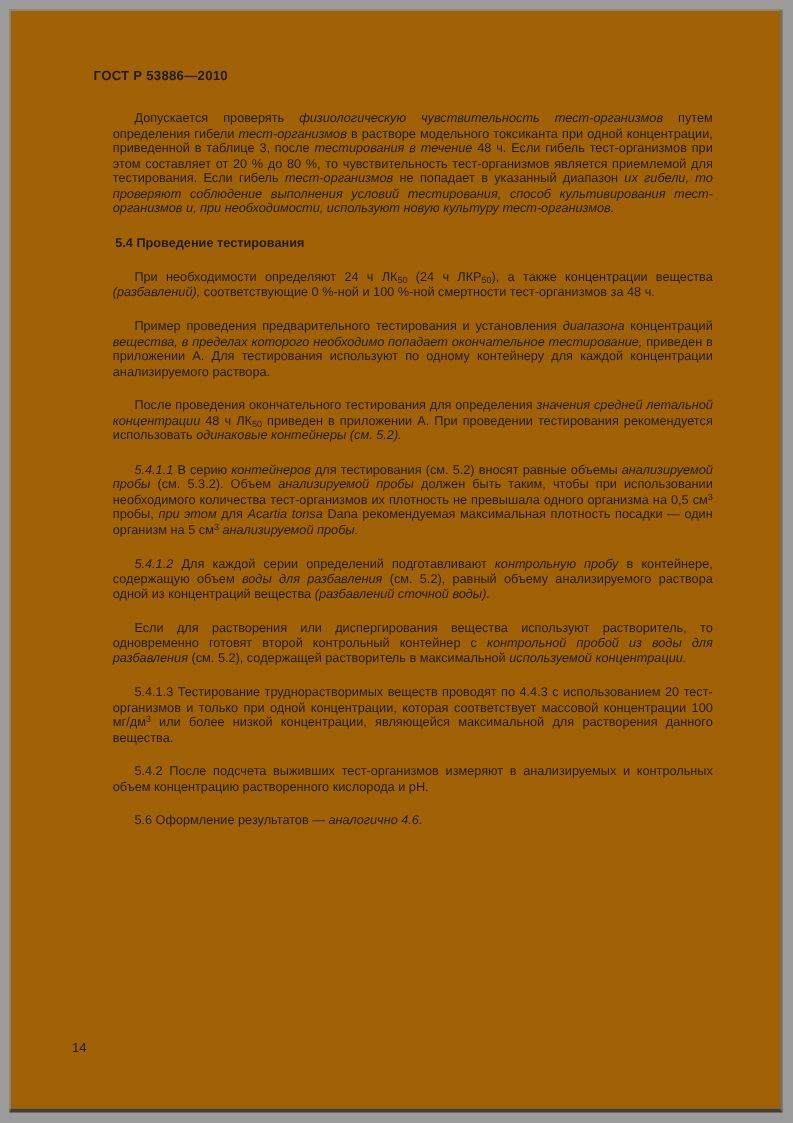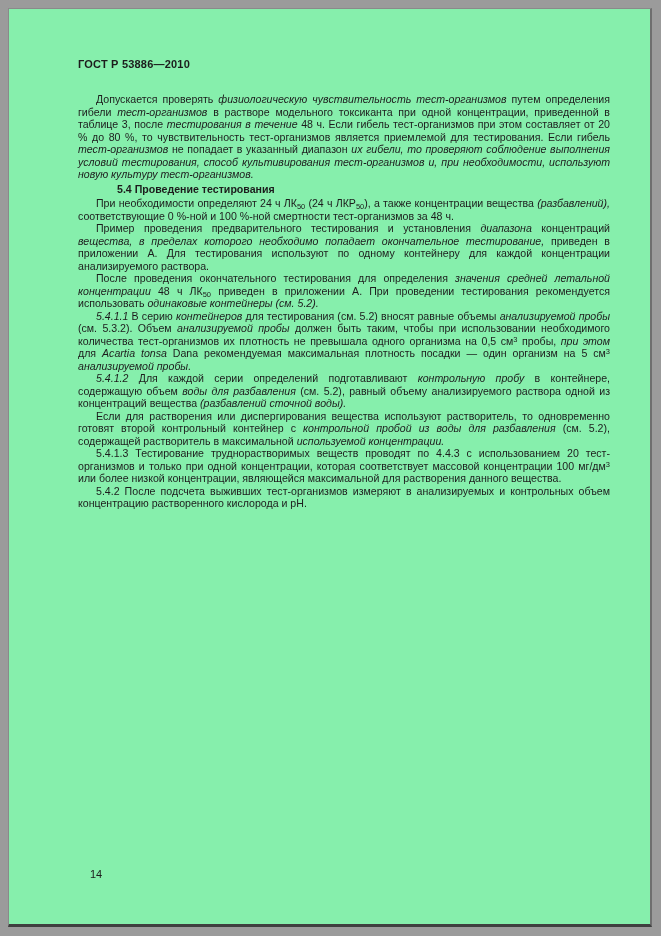--- a/index.html
+++ b/index.html
@@ -11,59 +11,59 @@
     overflow: hidden;
     font-family: "Liberation Sans", sans-serif;
   }
   .page {
     position: absolute;
     left: 8px;
     top: 8px;
     width: 644px;
     height: 919px;
     box-sizing: border-box;
-    background: #86efac;
+    background: #a16207;
     border: 1px solid #8a8a8a;
     border-right: 2px solid #6e6e6e;
     border-bottom: 3px solid #3f3f3f;
     padding: 49px 40px 0 69px;
   }
   .doc-header {
     font-size: 11px;
     font-weight: bold;
     color: #1c1c1c;
     letter-spacing: 0.2px;
   }
   .body-text {
     margin-top: 23px;
   }
   p.para {
-    margin: 0;
+    margin: 16px;
     font-size: 10.6px;
     line-height: 12.5px;
     color: #1c1c1c;
     text-align: justify;
     text-indent: 18px;
   }
   p.heading {
     font-weight: bold;
     margin: 2px 0;
     text-align: left;
   }
   .it { font-style: italic; }
-  .bd { font-weight: bold; margin-left: 21px; }
+  .bd { font-weight: bold; }
   sub, sup {
     font-size: 7.5px;
     line-height: 0;
   }
   sub { vertical-align: -2px; }
   sup { vertical-align: 3.5px; }
   .page-number {
     position: absolute;
-    left: 81px;
+    left: 51px;
     bottom: 44px;
     font-size: 11px;
     color: #1c1c1c;
   }
 </style>
 </head>
 <body>
 
 <div class="page">
   <div class="doc-header">ГОСТ Р 53886—2010</div>
@@ -72,16 +72,17 @@
     <p class="para"><span>Допускается проверять </span><span class="it">физиологическую чувствительность тест-организмов</span><span> путем определения гибели </span><span class="it">тест-организмов</span><span> в растворе модельного токсиканта при одной концентрации, приведенной в таблице 3, после </span><span class="it">тестирования в течение</span><span> 48 ч. Если гибель тест-организмов при этом составляет от 20 % до 80 %, то чувствительность тест-организмов является приемлемой для тестирования. Если гибель </span><span class="it">тест-организмов</span><span> не попадает в указанный диапазон </span><span class="it">их гибели, то проверяют соблюдение выполнения условий тестирования, способ культивирования тест-организмов и, при необходимости, используют новую культуру тест-организмов.</span></p>
     <p class="para heading"><span class="bd">5.4 Проведение тестирования</span></p>
     <p class="para"><span>При необходимости определяют 24 ч ЛК</span><sub>50</sub><span> (24 ч ЛКР</span><sub>50</sub><span>), а также концентрации вещества </span><span class="it">(разбавлений),</span><span> соответствующие 0 %-ной и 100 %-ной смертности тест-организмов за 48 ч.</span></p>
     <p class="para"><span>Пример проведения предварительного тестирования и установления </span><span class="it">диапазона</span><span> концентраций </span><span class="it">вещества, в пределах которого необходимо попадает окончательное тестирование,</span><span> приведен в приложении А. Для тестирования используют по одному контейнеру для каждой концентрации анализируемого раствора.</span></p>
     <p class="para"><span>После проведения окончательного тестирования для определения </span><span class="it">значения средней летальной концентрации</span><span> 48 ч ЛК</span><sub>50</sub><span> приведен в приложении А. При проведении тестирования рекомендуется использовать </span><span class="it">одинаковые контейнеры (см. 5.2).</span></p>
     <p class="para"><span class="it">5.4.1.1</span><span> В серию </span><span class="it">контейнеров</span><span> для тестирования (см. 5.2) вносят равные объемы </span><span class="it">анализируемой пробы</span><span> (см. 5.3.2). Объем </span><span class="it">анализируемой пробы</span><span> должен быть таким, чтобы при использовании необходимого количества тест-организмов их плотность не превышала одного организма на 0,5 см</span><sup>3</sup><span> пробы, </span><span class="it">при этом</span><span> для </span><span class="it">Acartia tonsa</span><span> Dana рекомендуемая максимальная плотность посадки — один организм на 5 см</span><sup>3</sup><span> </span><span class="it">анализируемой пробы.</span></p>
     <p class="para"><span class="it">5.4.1.2</span><span> Для каждой серии определений подготавливают </span><span class="it">контрольную пробу</span><span> в контейнере, содержащую объем </span><span class="it">воды для разбавления</span><span> (см. 5.2), равный объему анализируемого раствора одной из концентраций вещества </span><span class="it">(разбавлений сточной воды).</span></p>
     <p class="para"><span>Если для растворения или диспергирования вещества используют растворитель, то одновременно готовят второй контрольный контейнер с </span><span class="it">контрольной пробой из воды для разбавления</span><span> (см. 5.2), содержащей растворитель в максимальной </span><span class="it">используемой концентрации.</span></p>
     <p class="para"><span>5.4.1.3 Тестирование труднорастворимых веществ проводят по 4.4.3 с использованием 20 тест-организмов и только при одной концентрации, которая соответствует массовой концентрации 100 мг/дм</span><sup>3</sup><span> или более низкой концентрации, являющейся максимальной для растворения данного вещества.</span></p>
     <p class="para"><span>5.4.2 После подсчета выживших тест-организмов измеряют в анализируемых и контрольных объем концентрацию растворенного кислорода и pH.</span></p>
+    <p class="para"><span>5.6 Оформление результатов — </span><span class="it">аналогично 4.6.</span></p>
   </div>
 
   <div class="page-number">14</div>
 </div>
 
 </body></html>

